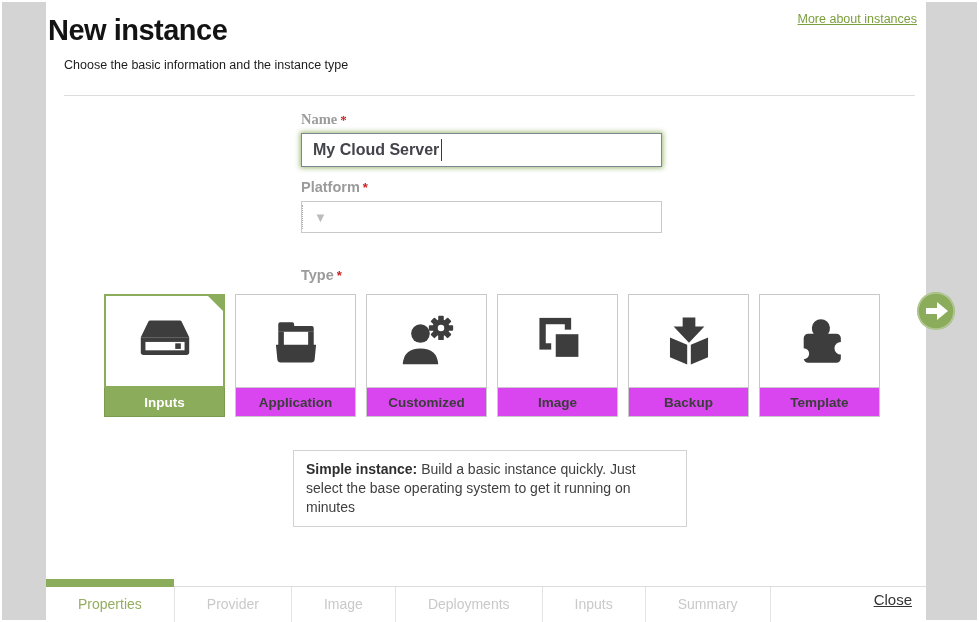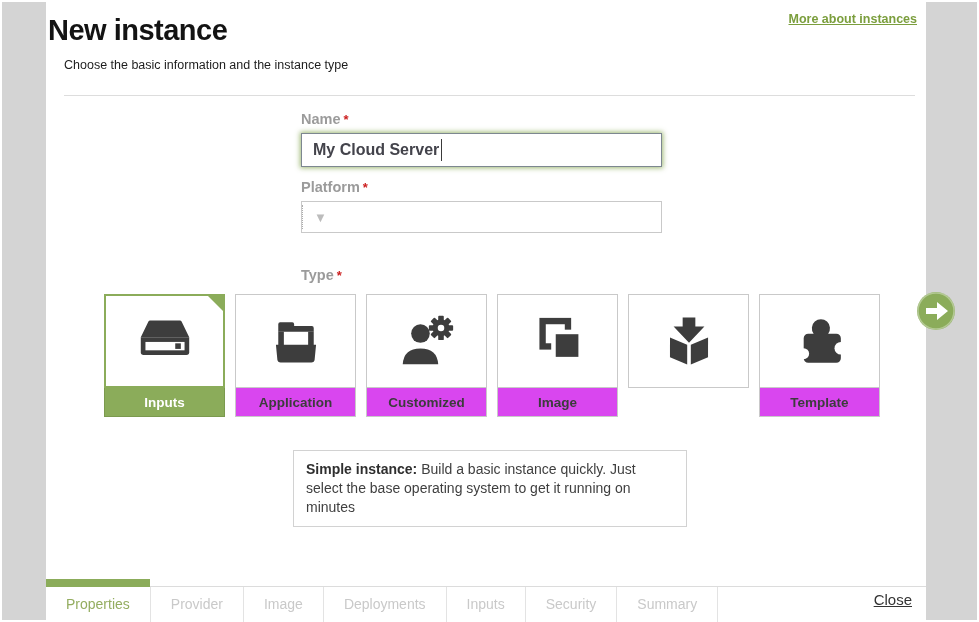--- a/index.html
+++ b/index.html
@@ -6,21 +6,21 @@
   html,body { width:979px; height:622px; }
   body { font-family:"Liberation Sans", sans-serif; background:#ffffff; }
   .screen { position:relative; width:979px; height:622px; background:#ffffff; overflow:hidden; }
 
   .gray-strip { position:absolute; background:#d4d4d4; }
   .gray-left  { left:2px;  top:2px; width:44px; height:618px; }
   .gray-right { left:926px; top:2px; width:51px; height:618px; }
 
   .page-title { position:absolute; left:48px; top:14px; font-size:29px; font-weight:bold; color:#131313; letter-spacing:-0.5px; }
   .page-subtitle { position:absolute; left:64px; top:58px; font-size:12.5px; color:#1d1d1d; }
-  .more-link { position:absolute; right:62px; top:12px; font-size:12.5px; font-weight:bold; color:#7b9e3d; text-decoration:underline; cursor:pointer; }
+  .more-link { position:absolute; right:62px; top:12px; font-size:12.5px; font-weight:normal; color:#7b9e3d; text-decoration:underline; cursor:pointer; }
   .header-line { position:absolute; left:64px; top:95px; width:851px; height:1px; background:#dddddd; }
 
   .field-label { position:absolute; font-size:14.5px; font-weight:bold; color:#9b9b9b; }
   .req { color:#cc2020; font-size:13px; margin-left:3px; }
 
   .name-wrap { position:absolute; left:301px; top:133px; width:361px; height:34px; }
   .name-input { width:100%; height:100%; border:1px solid #7d8790; box-shadow:0 0 5px 1px rgba(140,172,90,0.85); padding:15px 11px; font-family:"Liberation Sans", sans-serif; font-size:16px; font-weight:bold; color:#43434b; outline:none; background:#ffffff; }
   .caret { position:absolute; left:140px; top:6px; width:1px; height:22px; background:#3a3a3a; }
 
   .select-box { position:absolute; left:301px; top:201px; width:361px; height:32px; border:1px solid #c9c9c9; background:#ffffff; display:flex; align-items:center; cursor:pointer; }
@@ -35,39 +35,39 @@
   .type-card.selected .icon-box::after { content:""; position:absolute; top:0; right:0; width:0; height:0; border-top:15px solid #8bac5a; border-left:15px solid transparent; }
   .type-card.selected .type-label { background:#8bac5a; border-color:#7b9a4e; color:#ffffff; }
   .ticon { display:block; }
 
   .next-btn { position:absolute; left:917px; top:292px; width:38px; height:38px; border:none; background:transparent; padding:0; cursor:pointer; }
 
   .desc-box { position:absolute; left:293px; top:450px; width:394px; min-height:58px; background:#ffffff; border:1px solid #d2d2d2; padding:9px 12px; font-size:14px; line-height:19px; color:#3f3f3f; }
   .desc-box b { color:#2f2f2f; }
 
   .footer { position:absolute; left:46px; top:586px; width:880px; height:36px; background:#ffffff; border-top:1px solid #dcdcdc; display:flex; }
-  .tab { position:relative; padding:0 20px; line-height:34px; font-size:14px; color:#c9c9c9; border-right:1px solid #e3e3e3; cursor:pointer; }
+  .tab { position:relative; padding:0 32px; line-height:34px; font-size:14px; color:#c9c9c9; border-right:1px solid #e3e3e3; cursor:pointer; }
   .tab.active { color:#94ad60; }
   .tab.active::before { content:""; position:absolute; left:0; right:0; top:-8px; height:8px; background:#8bac5a; }
   .close-link { position:absolute; right:67px; top:591px; font-size:15px; color:#333333; text-decoration:underline; cursor:pointer; }
 </style>
 </head>
 <body>
 
 <div class="screen">
 
   <div class="gray-strip gray-left"></div>
   <div class="gray-strip gray-right"></div>
 
   <h1 class="page-title">New instance</h1>
   <p class="page-subtitle">Choose the basic information and the instance type</p>
   <a class="more-link">More about instances</a>
   <div class="header-line"></div>
 
-  <div class="field-label" style="left:301px; top:111px;">
+  <div class="field-label" style="left:301px; top:111px;font-family:Liberation Serif, serif;">
     <span>Name</span><span class="req">*</span>
   </div>
   <div class="name-wrap">
     <input class="name-input" type="text" value="My Cloud Server" style="">
     <div class="caret"></div>
   </div>
 
   <div class="field-label" style="left:301px; top:179px;">
     <span>Platform</span><span class="req">*</span>
   </div>
@@ -134,20 +134,21 @@
     </div>
 
     <div class="type-card">
       <div class="icon-box">
         <svg class="ticon" width="58" height="56" viewBox="0 0 64 60">
           <path d="M25 4 h14 v10 h10 L32 32 L15 14 h10 Z" fill="#3d3d3d"></path>
           <path d="M11 26 L30 34 V56 L11 48 Z" fill="#3d3d3d"></path>
           <path d="M53 26 L34 34 V56 L53 48 Z" fill="#3d3d3d"></path>
         </svg>
       </div>
+      <div class="type-label">Backup</div>
     </div>
 
     <div class="type-card">
       <div class="icon-box">
         <svg class="ticon" width="58" height="56" viewBox="0 0 64 60">
           <path d="M14 27 a5 5 0 0 1 5 -5 h6 a10 10 0 1 1 16 0 h9 a5 5 0 0 1 5 5 v22 a5 5 0 0 1 -5 5 H19 a5 5 0 0 1 -5 -5 Z" fill="#3d3d3d"></path>
           <circle cx="55" cy="38" r="7" fill="#ffffff"></circle>
           <circle cx="14" cy="44" r="6" fill="#ffffff"></circle>
         </svg>
       </div>
@@ -168,18 +169,17 @@
     <b>Simple instance:</b>
     <span>Build a basic instance quickly. Just select the base operating system to get it running on minutes</span>
   </div>
 
   <div class="footer">
     <span class="tab active">Properties</span>
     <span class="tab">Provider</span>
     <span class="tab">Image</span>
     <span class="tab">Deployments</span>
     <span class="tab">Inputs</span>
-    <span class="tab">Security</span>
     <span class="tab">Summary</span>
   </div>
   <a class="close-link">Close</a>
 
 </div>
 
 </body></html>

